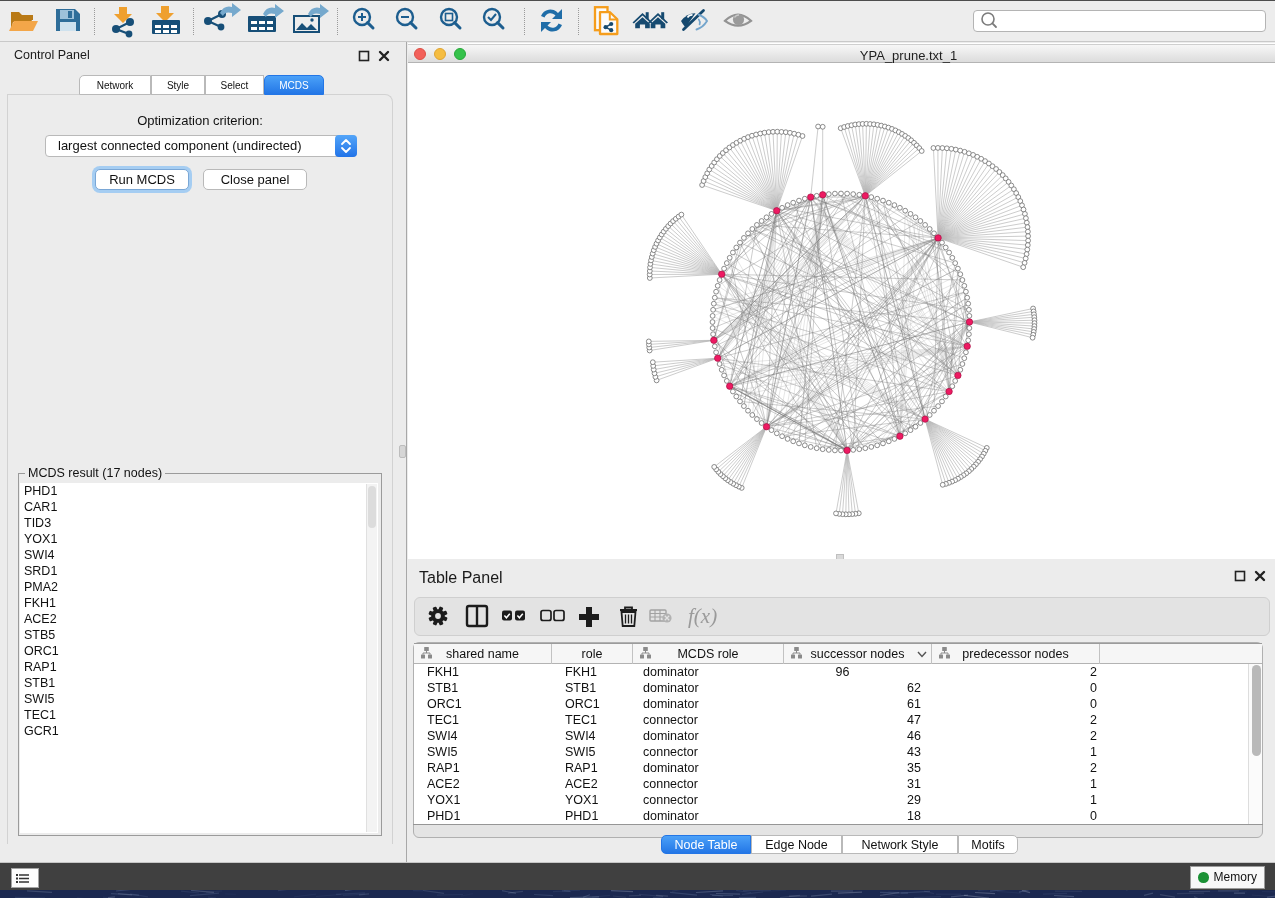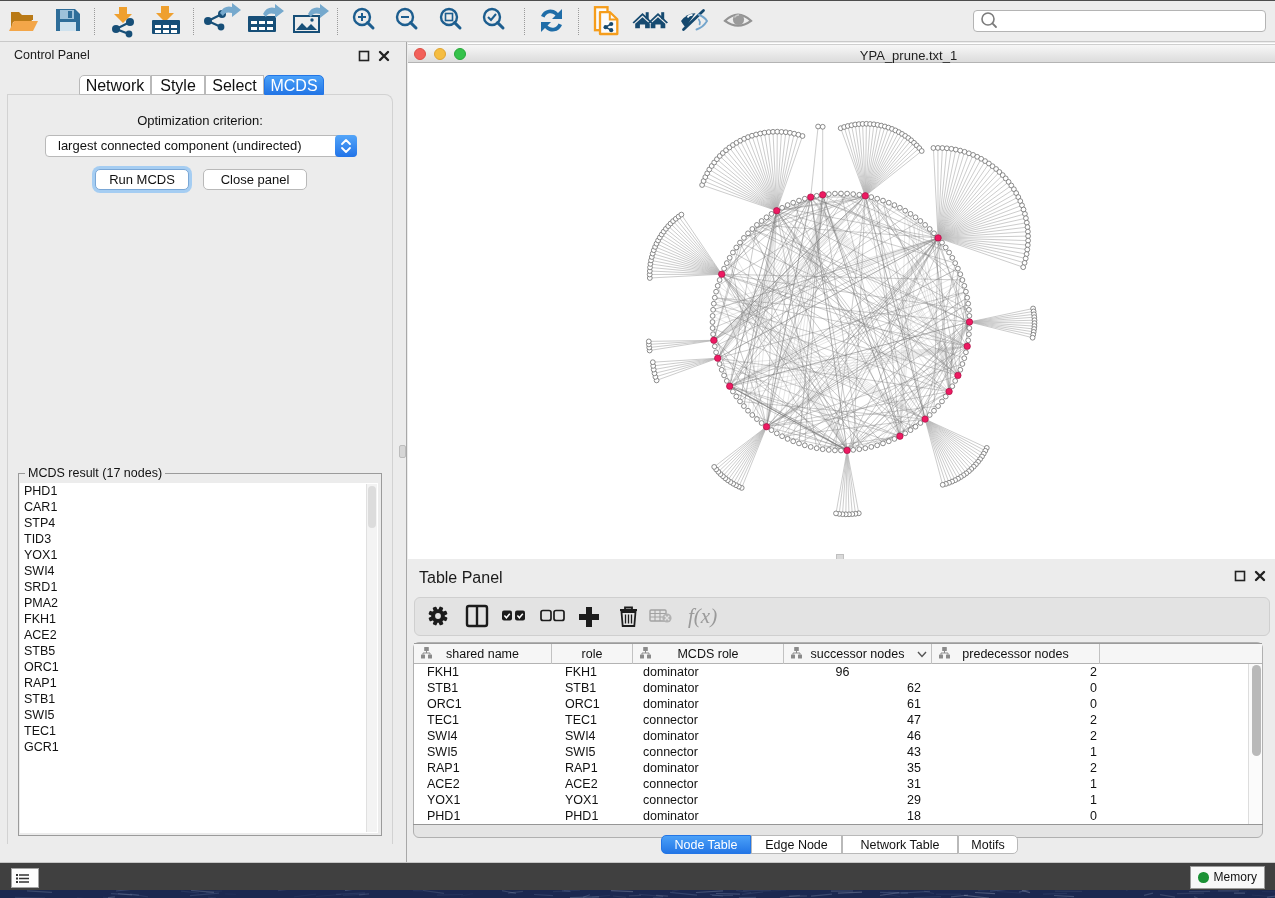--- a/index.html
+++ b/index.html
@@ -10,21 +10,21 @@
  border-top:1px solid #4d4d4d;border-bottom:1px solid #c9c9c9}
 .tsep{position:absolute;top:7px;height:27px;width:0;border-left:1px dotted #9a9a9a}
 #searchbox{position:absolute;left:973px;top:9px;width:293px;height:22px;background:#fff;
  border:1px solid #b4b4b4;border-radius:4px}
 
 #left{position:absolute;left:0;top:42px;width:407px;height:820px;background:#ececec}
 #frameL{position:absolute;left:0;top:0;width:2px;height:890px;background:#9d93a5}
 .ptitle{position:absolute;left:14px;top:48px;font-size:12.5px;color:#1a1a1a}
 #tabs{position:absolute;left:79px;top:75px;height:20px}
 .tab{position:absolute;top:0;height:20px;background:#fff;border:1px solid #b9b9b9;
- font-size:16px;color:#111;text-align:center;line-height:19px}
+ font-size:10px;color:#111;text-align:center;line-height:19px}
 .tab.first{border-radius:5px 0 0 0}
 .tab.sel{background:linear-gradient(#4ba1f8,#2376e6);border-color:#2376e6;color:#fff;border-radius:5px 5px 0 0}
 #tabpanel{position:absolute;left:7px;top:94px;width:386px;height:750px;background:#ececec;
  border:1px solid #d2d2d2;border-radius:0 8px 0 0;border-bottom:none}
 #optlabel{position:absolute;left:0;top:113px;width:400px;text-align:center;font-size:13px;color:#111}
 #dropdown{position:absolute;left:45px;top:135px;width:312px;height:22px;background:#fff;
  border:1px solid #b9b9b9;border-radius:4px;font-size:13px;color:#111;line-height:20px;
  padding-left:12px}
 #dropbtn{position:absolute;right:-1px;top:-1px;width:22px;height:22px;border-radius:4px;
  background:linear-gradient(#53a5f9,#2173e8)}
@@ -190,21 +190,20 @@
     <div id="dropdown">largest connected component (undirected)<div id="dropbtn"><svg width="22" height="22" viewBox="0 0 22 22">
           <path d="M7 9 l4 -4 4 4 M7 13 l4 4 4 -4" stroke="#fff" stroke-width="1.8" fill="none" stroke-linecap="round" stroke-linejoin="round"></path>
         </svg></div></div>
     <div class="btn" id="runbtn">Run MCDS</div>
     <div class="btn" id="closebtn">Close panel</div>
     <div id="fieldset"></div>
     <div id="legend">MCDS result (17 nodes)</div>
     <div id="mlist">
       <div class="li">PHD1</div>
       <div class="li">CAR1</div>
-      <div class="li">STP4</div>
       <div class="li">TID3</div>
       <div class="li">YOX1</div>
       <div class="li">SWI4</div>
       <div class="li">SRD1</div>
       <div class="li">PMA2</div>
       <div class="li">FKH1</div>
       <div class="li">ACE2</div>
       <div class="li">STB5</div>
       <div class="li">ORC1</div>
       <div class="li">RAP1</div>
@@ -1145,21 +1144,21 @@
           <span class="tc" style="left:518px;width:165px;text-align:right">0</span>
         </div>
       </div>
       <div id="tscroll">
         <div id="tthumb"></div>
       </div>
       <div id="tline"></div>
       <div id="btabs">
         <div class="btab sel" style="left:0px;width:90px;border-radius:5px 0 0 5px;">Node Table</div>
         <div class="btab" style="left:90px;width:91px;">Edge Node</div>
-        <div class="btab" style="left:181px;width:116px;">Network Table</div>
+        <div class="btab" style="left:181px;width:116px;">Network Style</div>
         <div class="btab" style="left:297px;width:60px;border-radius:0 5px 5px 0;">Motifs</div>
       </div>
     </div>
     <div id="status">
       <div id="listbtn"><svg width="22" height="19" viewBox="0 0 22 19">
           <g stroke="#333" stroke-width="1.6">
             <path d="M7 6 h10 M7 9.5 h10 M7 13 h10"></path>
           </g>
           <g fill="#333">
             <rect x="4" y="5" width="2" height="2"></rect>

